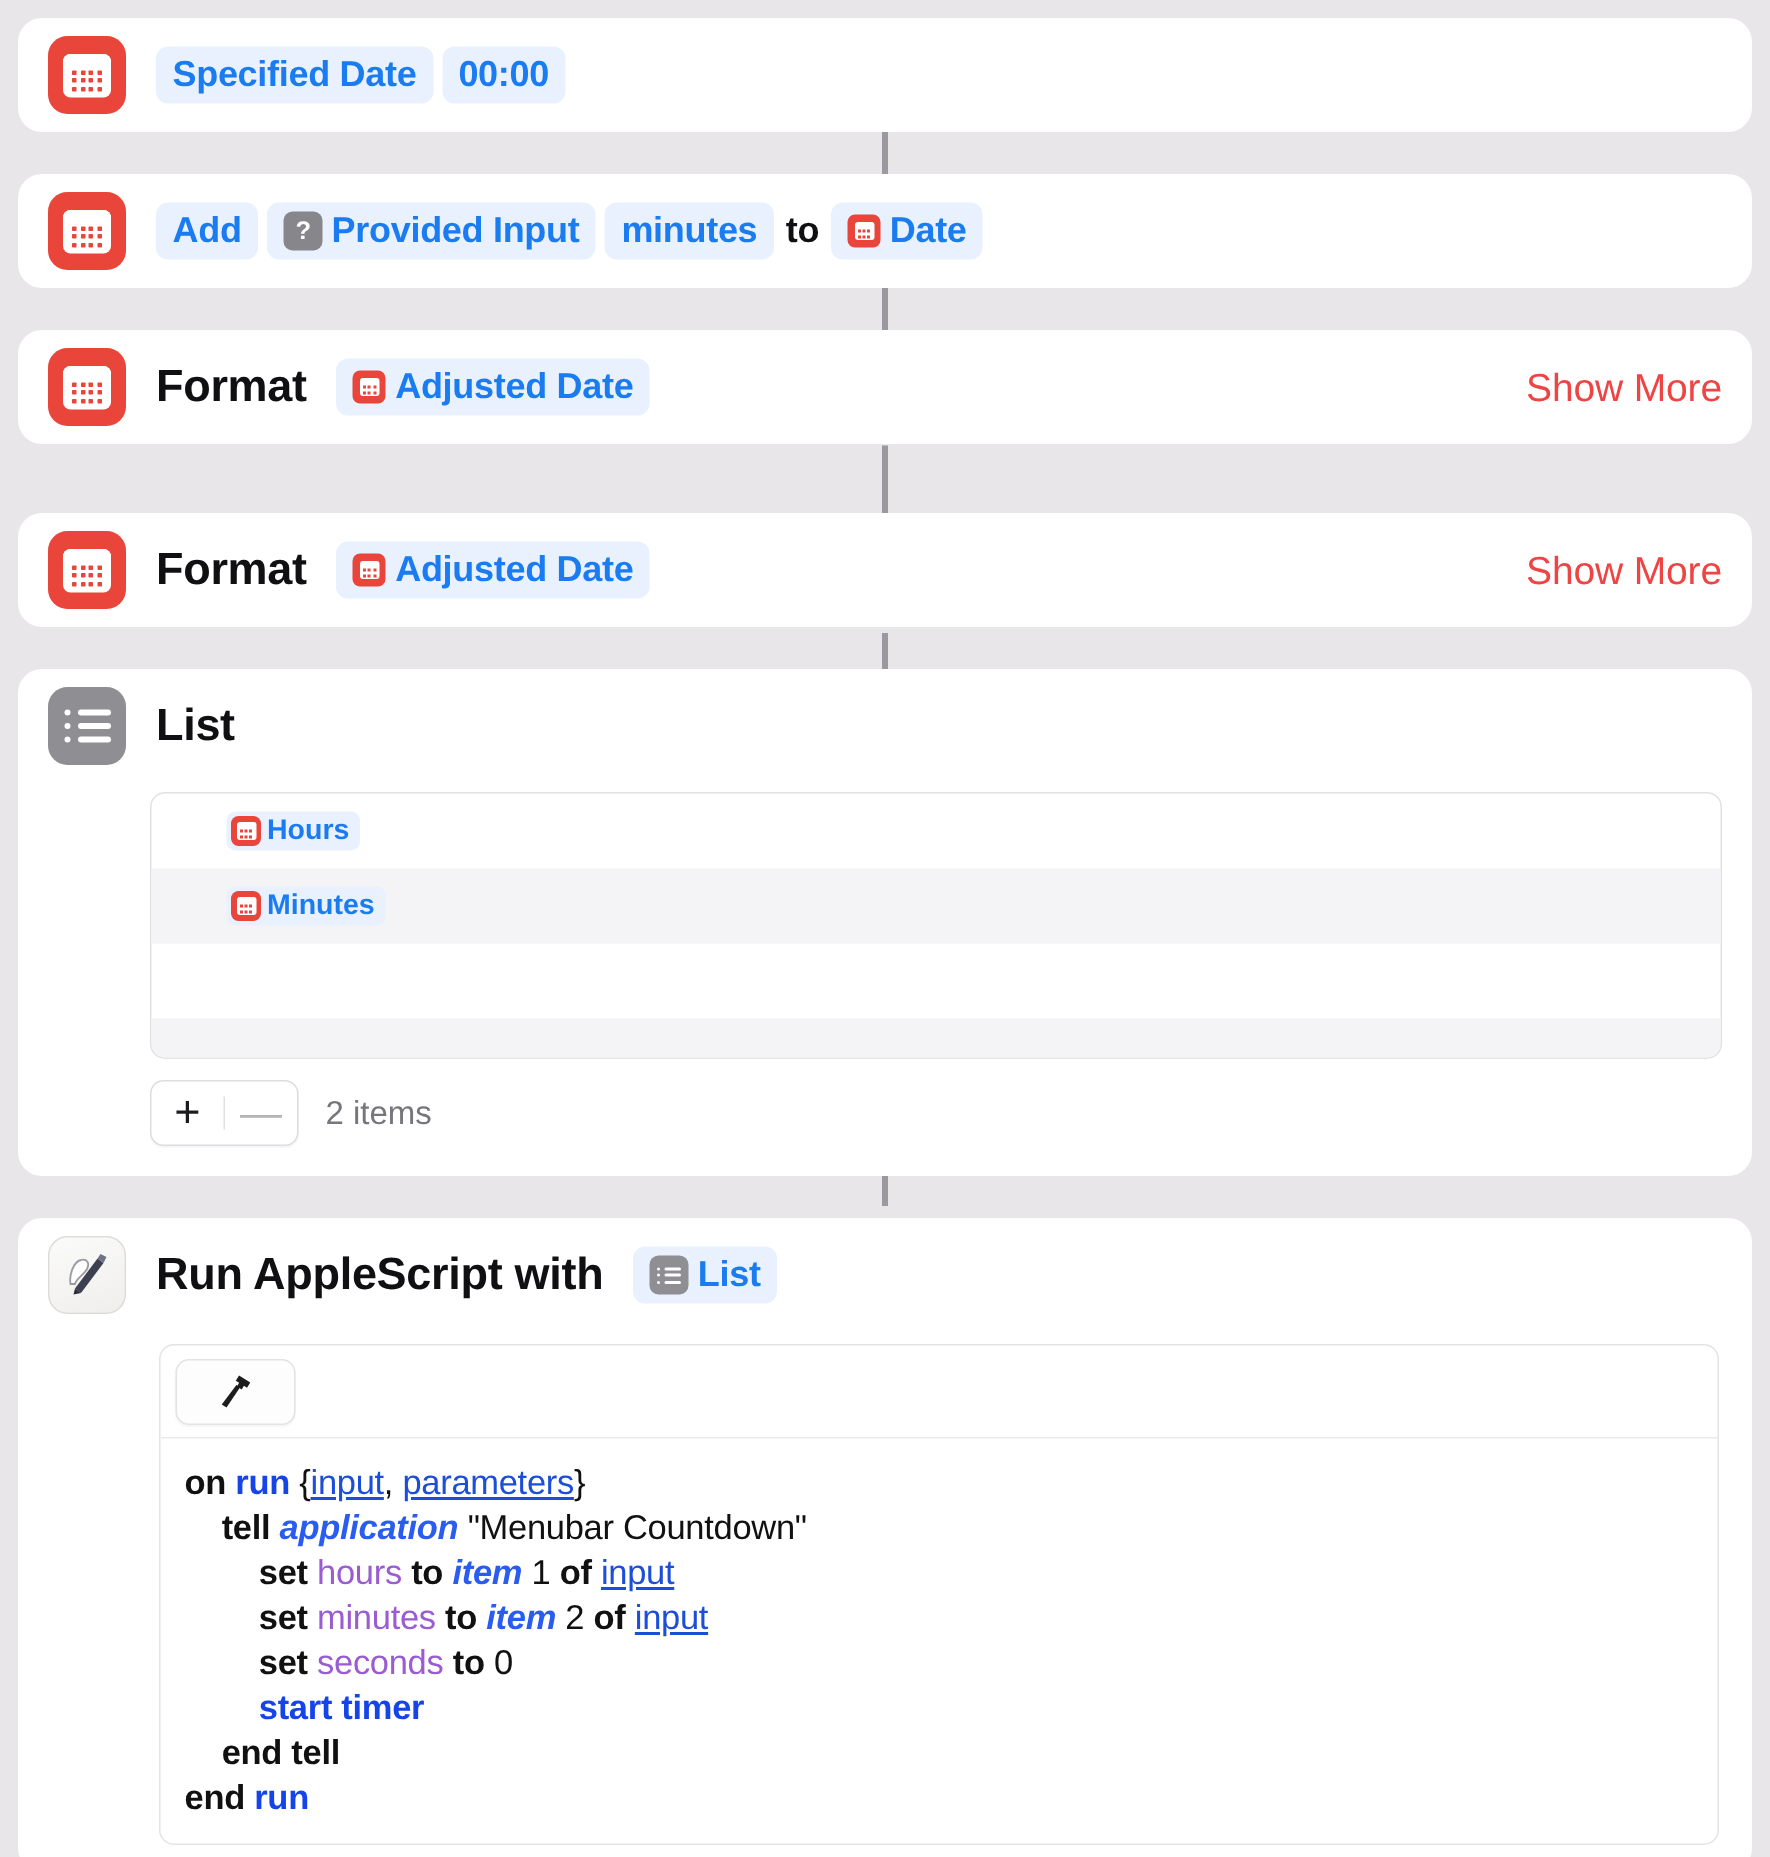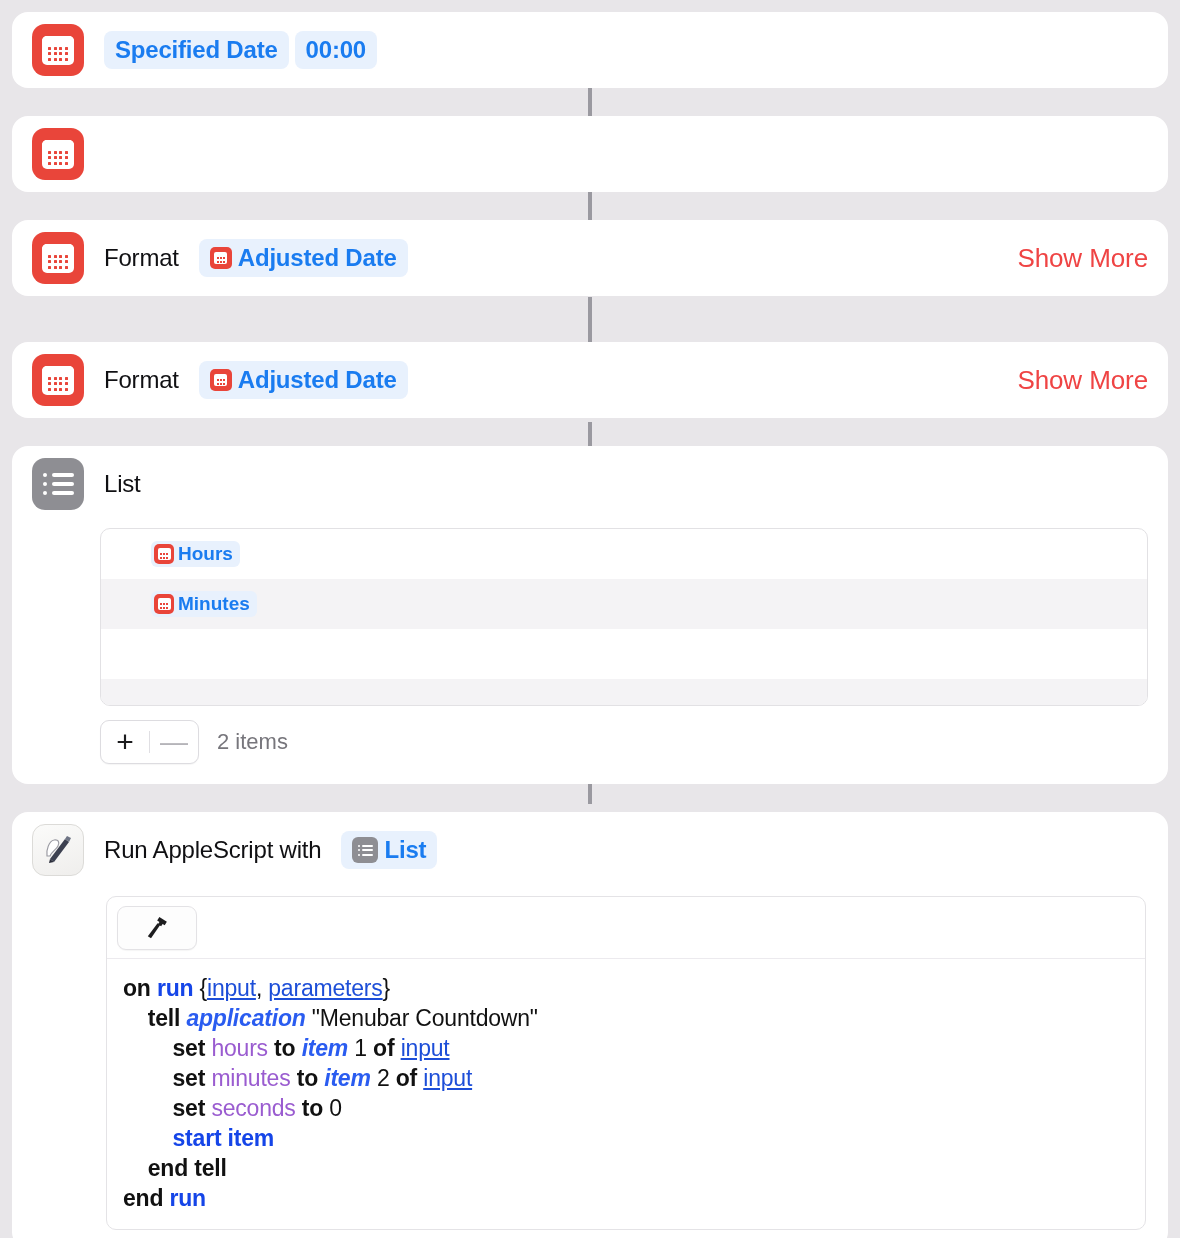--- a/index.html
+++ b/index.html
@@ -92,22 +92,22 @@
     gap: 2.5px;
   }
   .dots i { background: #e9453a; display: block; border-radius: .5px; }
 
   .list-glyph { display: flex; flex-direction: column; gap: 5px; }
   .list-glyph .lrow { display: flex; align-items: center; gap: 5px; }
   .list-glyph .lrow .d { width: 4px; height: 4px; border-radius: 50%; background: #fff; }
   .list-glyph .lrow .b { width: 22px; height: 4px; border-radius: 2px; background: #fff; }
 
   .title {
-    font-size: 24px;
-    font-weight: normal;
+    font-size: 30px;
+    font-weight: bold;
     color: #101013;
     margin-left: 20px;
     letter-spacing: -.2px;
     white-space: nowrap;
   }
 
   
   .tokens {
     display: flex;
     align-items: flex-end;
@@ -355,20 +355,42 @@
               <i></i>
               <i></i>
               <i></i>
               <i></i>
               <i></i>
               <i></i>
               <i></i>
               <i></i>
         </div>
           </div>
+      </div>
+      <div class="tokens">
+        <span class="token">Add</span>
+        <span class="token">
+          <span class="mini-q">?</span>
+          <span>Provided Input</span>
+        </span>
+        <span class="token">minutes</span>
+        <span class="token plain-word">to</span>
+        <span class="token">
+          <span class="mini-cal">
+            <span class="inner">
+                <i></i>
+                <i></i>
+                <i></i>
+                <i></i>
+                <i></i>
+                <i></i>
+              </span>
+          </span>
+          <span>Date</span>
+        </span>
       </div>
     </div>
   </div>
 
   <div class="gap-28"></div>
 
   <div class="card">
     <div class="row">
       <div class="appicon cal">
         <div class="cal-glyph">
@@ -563,19 +585,19 @@
                      L17.0 12.1 L18.6 9.5 L16.2 8.0 Z" fill="#1d1d1f"></path>
             <path d="M16.6 11.0 L19.3 12.7 L9.6 27.0 L6.2 24.9 Z" fill="#1d1d1f"></path>
           </svg>
         </div>
       </div>
       <pre class="code"><span class="kw">on </span><span class="blue">run </span><span class="str">{</span><span class="grn">input</span><span class="str">, </span><span class="grn">parameters</span><span class="str">}</span>
     <span class="kw">tell </span><span class="ital">application</span><span class="str"> "Menubar Countdown"</span>
         <span class="kw">set </span><span class="pur">hours</span><span class="kw"> to </span><span class="ital">item</span><span class="num"> 1</span><span class="kw"> of </span><span class="grn">input</span>
         <span class="kw">set </span><span class="pur">minutes</span><span class="kw"> to </span><span class="ital">item</span><span class="num"> 2</span><span class="kw"> of </span><span class="grn">input</span>
         <span class="kw">set </span><span class="pur">seconds</span><span class="kw"> to </span><span class="num">0</span>
-        <span class="blue">start item</span>
+        <span class="blue">start timer</span>
     <span class="kw">end tell</span>
 <span class="kw">end </span><span class="blue">run</span></pre>
     </div>
   </div>
 
 </div>
 
 </body></html>

